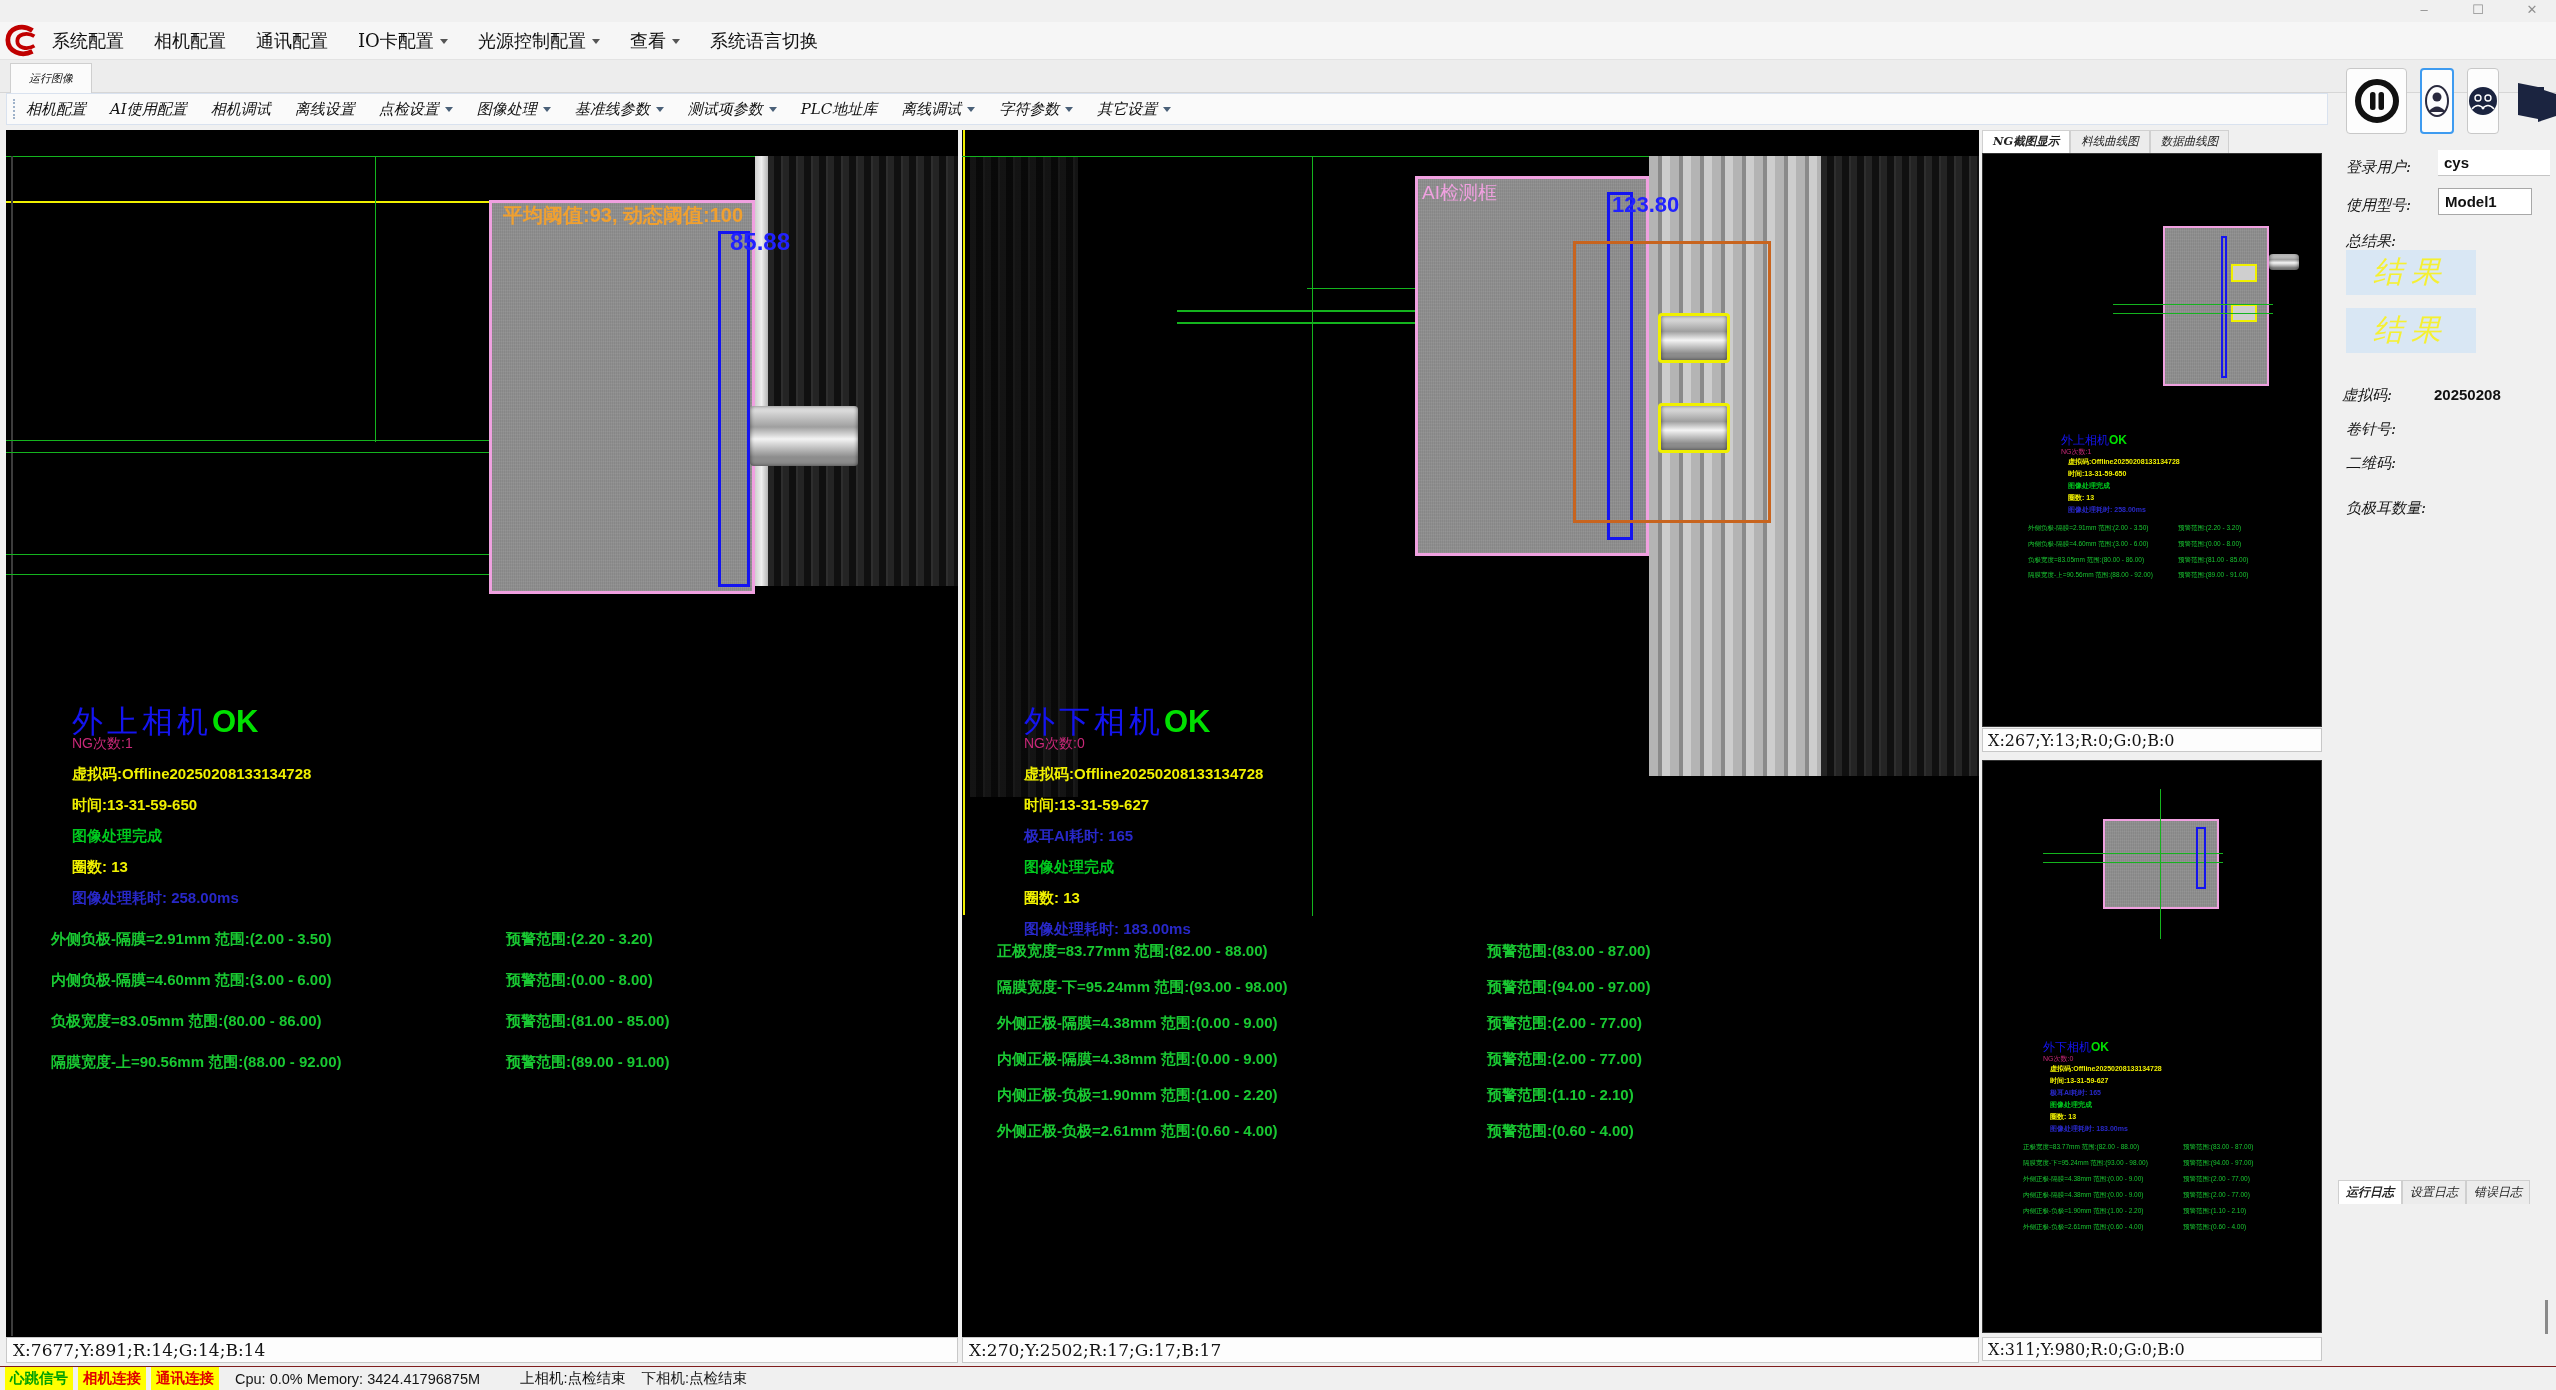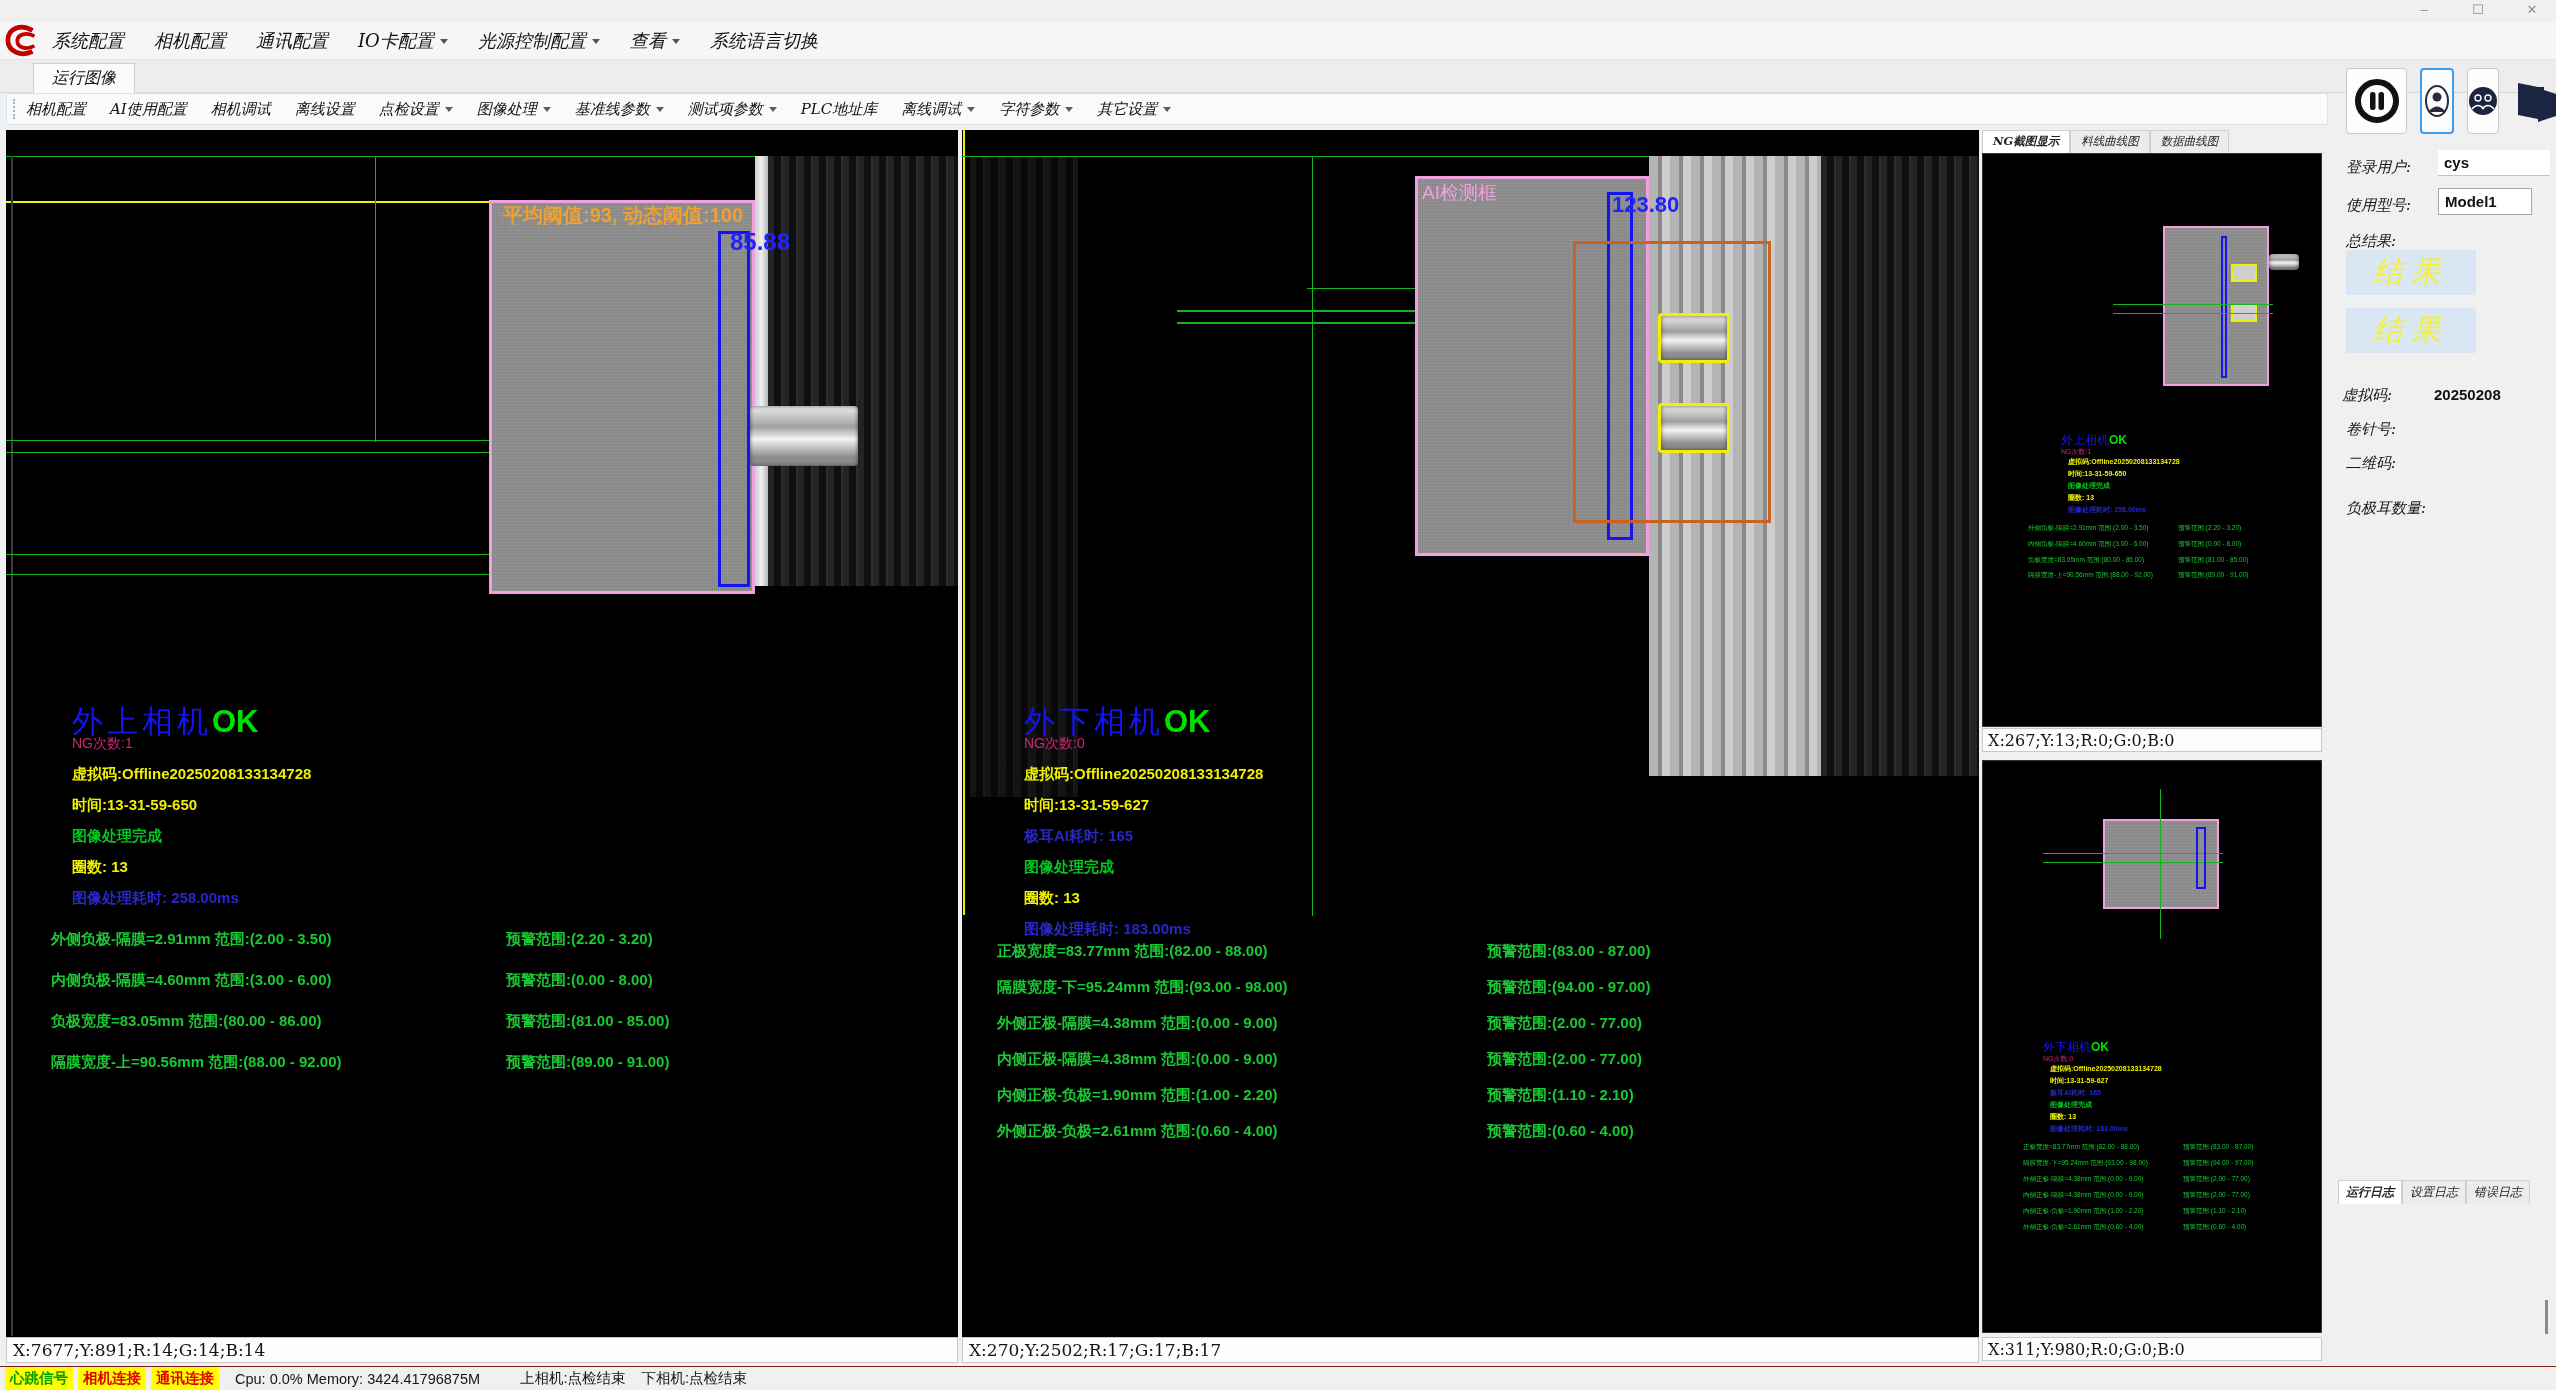--- a/index.html
+++ b/index.html
@@ -10,26 +10,26 @@
   
   .titlebar { left:0; top:0; width:2556px; height:22px; background:#f0f0f0; }
   .titlebar .wtitle { position:absolute; left:8px; top:20px; font-size:12px; color:#0c4a6e; }
   .wcontrols { position:absolute; right:14px; top:2px; display:flex; gap:34px; color:#8f8f8f; font-size:13px; }
   .wcontrol { width:20px; text-align:center; cursor:default; }
 
   
   .menubar { left:0; top:22px; width:2556px; height:38px; background:#f6f6f6; border-bottom:1px solid #e3e3e3; }
   .logo { position:absolute; left:4px; top:1px; width:38px; height:36px; }
   .menu-items { position:absolute; left:52px; top:0; height:38px; display:flex; align-items:center; gap:30px; }
-  .menu-item { font-family:"DejaVu Serif", serif; font-style:italic; font-size:18px; color:#111; display:flex; align-items:center; gap:6px; cursor:default; }
+  .menu-item { font-family:"DejaVu Serif", serif; font-size:18px; color:#111; display:flex; align-items:center; gap:6px; cursor:default; }
   .dd-arrow { width:0; height:0; border-left:4px solid transparent; border-right:4px solid transparent; border-top:5px solid #555; display:inline-block; }
 
   
   .tabrow { left:0; top:60px; width:2556px; height:33px; background:#ededed; border-bottom:1px solid #d6d6d6; }
-  .run-tab { position:absolute; left:10px; top:3px; height:30px; padding:0 18px; background:#fbfbfb; border:1px solid #cfcfcf; border-bottom:none; display:flex; align-items:center; font-family:"DejaVu Serif", serif; font-style:italic; font-size:16px; color:#111;margin-left:23px; }
+  .run-tab { position:absolute; left:10px; top:3px; height:30px; padding:0 18px; background:#fbfbfb; border:1px solid #cfcfcf; border-bottom:none; display:flex; align-items:center; font-family:"DejaVu Serif", serif; font-style:italic; font-size:11px; color:#111; }
 
   
   .toolbar { left:6px; top:93px; width:2322px; height:32px; background:#fafafa; border:1px solid #d9e2ef; display:flex; align-items:center; }
   .grip { width:5px; height:20px; margin:0 8px 0 6px; border-left:2px dotted #9fb2c9; }
   .tool-items { display:flex; align-items:center; gap:24px; }
   .tool-item { font-family:"DejaVu Serif", serif; font-style:italic; font-size:15px; color:#111; display:flex; align-items:center; gap:6px; cursor:default; }
   .tool-item .dd-arrow { border-top-color:#4a6078; }
 
   
   .cam { background:#000; overflow:hidden; }

